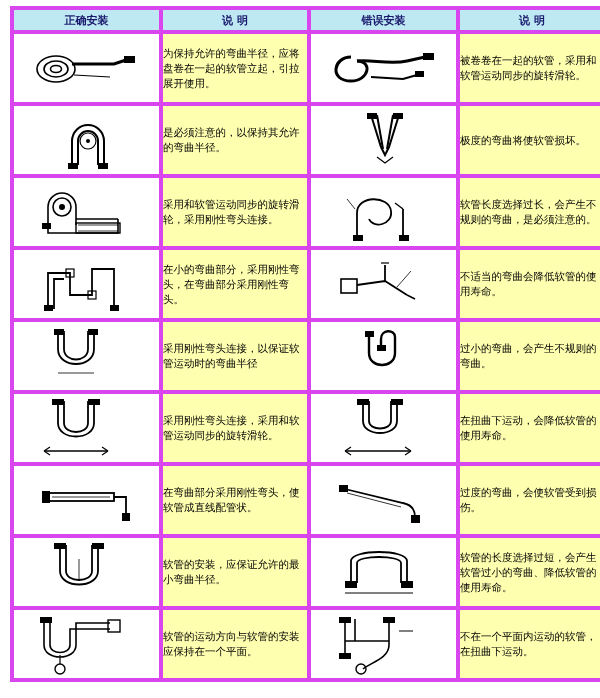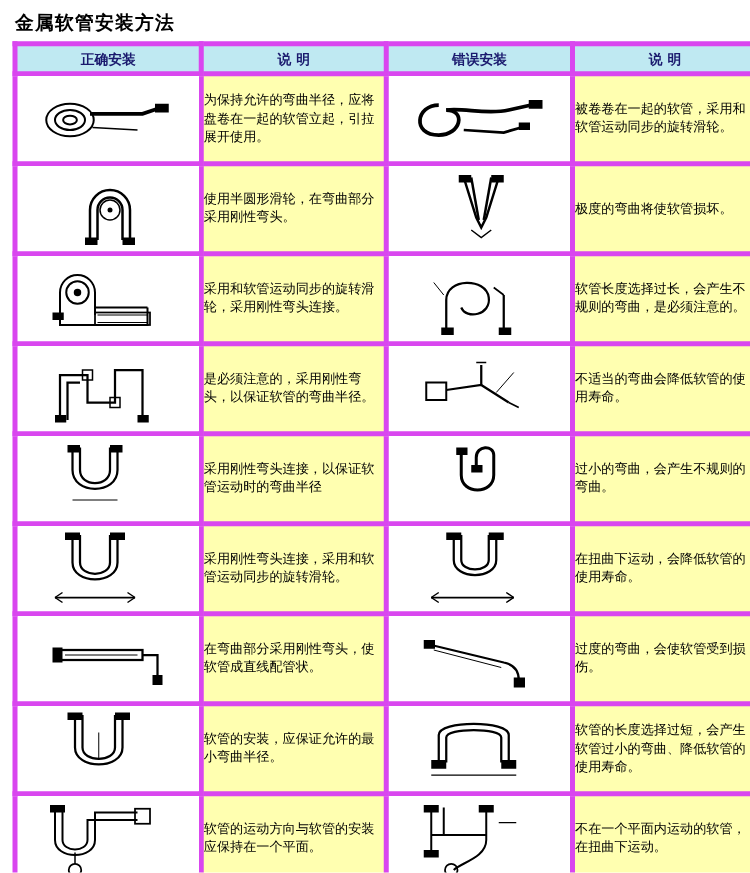--- a/index.html
+++ b/index.html
@@ -70,21 +70,20 @@
     width: 143px;
     height: 66px;
     display: block;
   }
   .fig svg { display: block; }
 </style>
 </head>
 <body>
 
 <div class="page">
-  <div class="doc-title">金属软管安装方法</div>
 
   <table class="grid">
     <thead>
       <tr>
         <th class="col-img">正确安装</th>
         <th class="col-txt">说 明</th>
         <th class="col-img">错误安装</th>
         <th class="col-txt">说 明</th>
       </tr>
     </thead>
@@ -130,21 +129,21 @@
                 <path d="M58 58 L58 34 A16 16 0 0 1 90 34 L90 58"></path>
                 <path d="M64 58 L64 34 A10 10 0 0 1 84 34 L84 58"></path>
               </g>
               <circle cx="74" cy="34" r="8" fill="none" stroke="#000" stroke-width="1.2"></circle>
               <circle cx="74" cy="34" r="2" fill="#000"></circle>
               <rect x="54" y="56" width="10" height="6" fill="#000"></rect>
               <rect x="84" y="56" width="10" height="6" fill="#000"></rect>
             </svg>
           </div>
         </td>
-        <td class="txt-cell">使用半圆形滑轮，在弯曲部分采用刚性弯头。</td>
+        <td class="txt-cell">是必须注意的，以保持其允许的弯曲半径。</td>
         <td class="img-cell">
           <div class="fig">
             <svg width="143" height="66" viewBox="0 0 143 66">
               <g fill="none" stroke="#000" stroke-width="2">
                 <path d="M60 8 L70 40 L74 48 L78 40 L88 8"></path>
                 <path d="M66 8 L72 42"></path>
                 <path d="M82 8 L76 42"></path>
               </g>
               <rect x="56" y="6" width="10" height="6" fill="#000"></rect>
               <rect x="82" y="6" width="10" height="6" fill="#000"></rect>
@@ -198,21 +197,21 @@
                 <path d="M34 58 L34 22 L56 22 L56 44 L78 44 L78 18 L100 18 L100 58"></path>
                 <path d="M40 58 L40 28 L50 28"></path>
               </g>
               <rect x="30" y="54" width="9" height="6" fill="#000"></rect>
               <rect x="96" y="54" width="9" height="6" fill="#000"></rect>
               <rect x="52" y="18" width="8" height="8" fill="none" stroke="#000" stroke-width="1.2"></rect>
               <rect x="74" y="40" width="8" height="8" fill="none" stroke="#000" stroke-width="1.2"></rect>
             </svg>
           </div>
         </td>
-        <td class="txt-cell">是必须注意的，采用刚性弯头，以保证软管的弯曲半径。</td>
+        <td class="txt-cell">在小的弯曲部分，采用刚性弯头，在弯曲部分采用刚性弯头。</td>
         <td class="img-cell">
           <div class="fig">
             <svg width="143" height="66" viewBox="0 0 143 66">
               <rect x="30" y="28" width="16" height="14" fill="none" stroke="#000" stroke-width="1.6"></rect>
               <g fill="none" stroke="#000" stroke-width="1.8">
                 <path d="M46 34 L74 30 L96 44"></path>
                 <path d="M74 30 L74 14"></path>
               </g>
               <path d="M96 44 L104 48" stroke="#000" stroke-width="1.4"></path>
               <path d="M70 12 L78 12" stroke="#000" stroke-width="1.2"></path>

